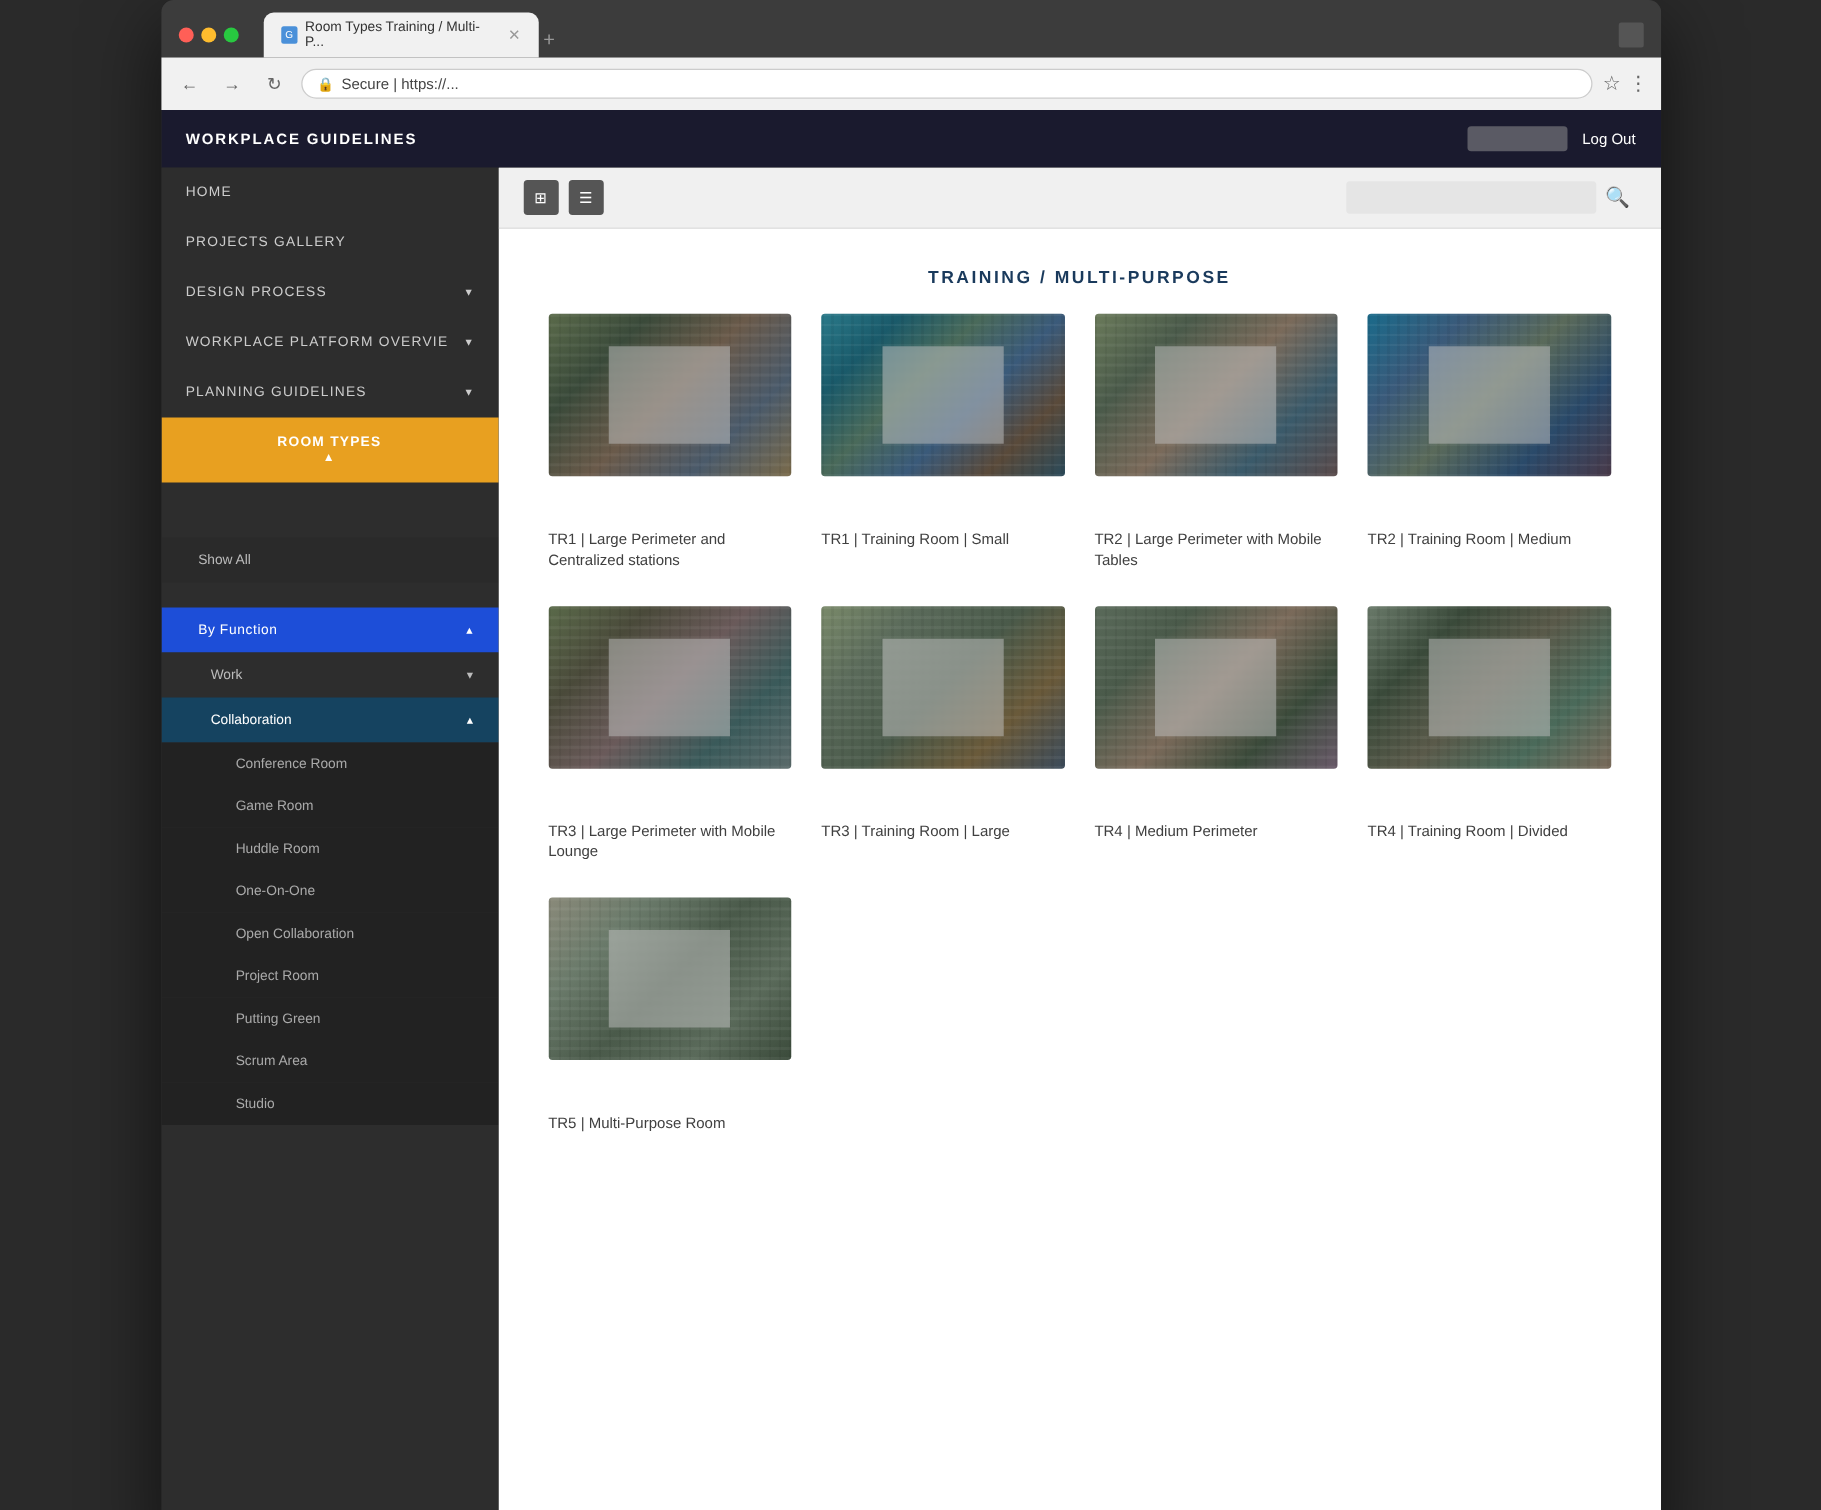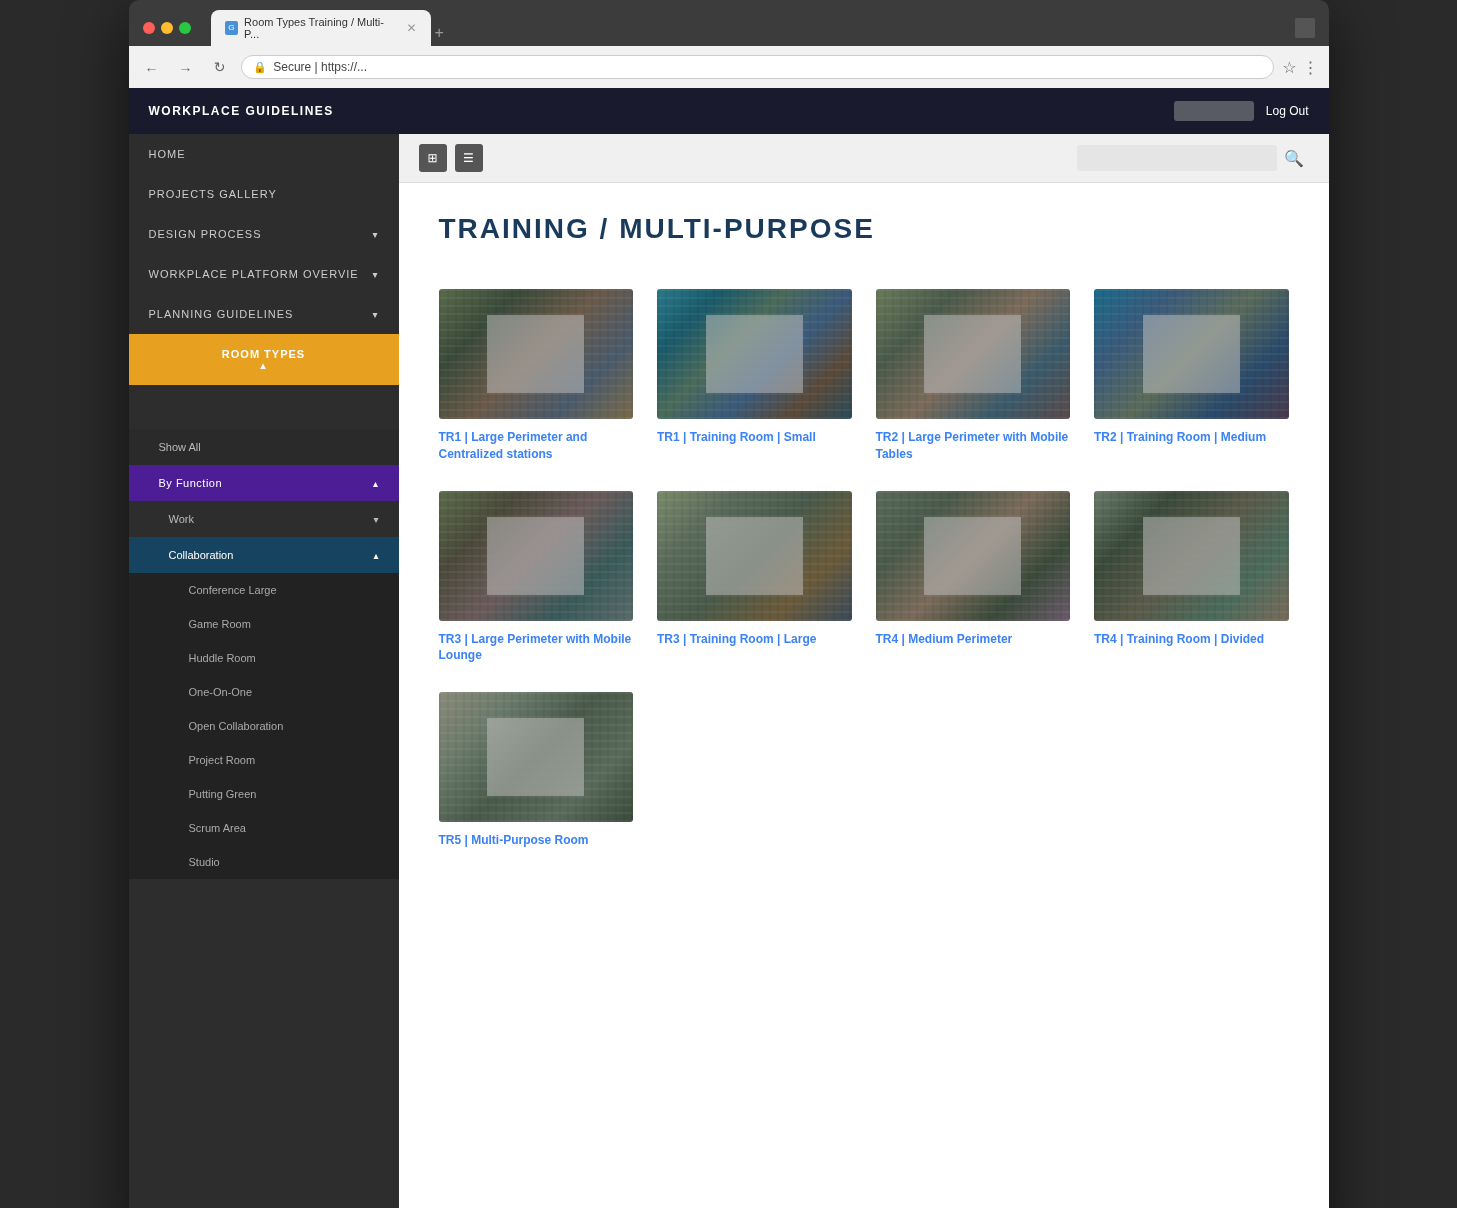--- a/index.html
+++ b/index.html
@@ -169,29 +169,30 @@
       letter-spacing: 1px;
       font-weight: bold;
       display: flex;
       align-items: center;
       justify-content: space-between;
       cursor: pointer;
       flex-direction: column;
     }
 
     .sidebar-function-item {
-      background: #4c1d95;
+      background: #1d4ed8;
       color: white;
       padding: 12px 20px 12px 30px;
       font-size: 11px;
       letter-spacing: 0.5px;
       display: flex;
       align-items: center;
       justify-content: space-between;
       cursor: pointer;
+      margin-top: 20px;
     }
 
     .sidebar-work-item {
       background: #2d2d2d;
       color: #bbb;
       padding: 12px 20px 12px 40px;
       font-size: 11px;
       display: flex;
       align-items: center;
       justify-content: space-between;
@@ -268,26 +269,26 @@
       opacity: 0.6;
     }
 
     
     .page-content {
       padding: 30px 40px;
       flex: 1;
     }
 
     .page-title {
-      text-align: left;
+      text-align: center;
       color: #1a3a5c;
-      font-size: 28px;
+      font-size: 14px;
       font-weight: bold;
       letter-spacing: 2px;
-      margin-bottom: 44px;
+      margin-bottom: 22px;
     }
 
     .gallery-grid {
       display: grid;
       grid-template-columns: repeat(4, 1fr);
       gap: 24px;
     }
 
     .gallery-item {
       display: flex;
@@ -326,24 +327,25 @@
     .img-9 { background: linear-gradient(135deg, #8a8a7a 0%, #6a7a6a 25%, #4a5a4a 50%, #5a6a5a 75%, #3a4a3a 100%); }
 
     .gallery-image .blurred-overlay {
       position: absolute;
       inset: 20% 25%;
       background: rgba(200,200,200,0.5);
       backdrop-filter: blur(2px);
     }
 
     .gallery-label {
-      color: #3b82f6;
+      color: #404040;
       font-size: 12px;
-      font-weight: bold;
+      font-weight: normal;
       line-height: 1.4;
+      margin-top: 32px;
     }
 
     .gallery-row {
       margin-bottom: 28px;
     }
 
     .single-item {
       grid-column: 1;
     }
 
@@ -452,21 +454,21 @@
           <span>Work</span>
           <span class="chevron">▾</span>
         </div>
 
         <div class="sidebar-collab-active">
           <span>Collaboration</span>
           <span class="chevron">▴</span>
         </div>
 
         <div class="sidebar-child-item">
-          <span>Conference Large</span>
+          <span>Conference Room</span>
         </div>
         <div class="sidebar-child-item">
           <span>Game Room</span>
         </div>
         <div class="sidebar-child-item">
           <span>Huddle Room</span>
         </div>
         <div class="sidebar-child-item">
           <span>One-On-One</span>
         </div>

